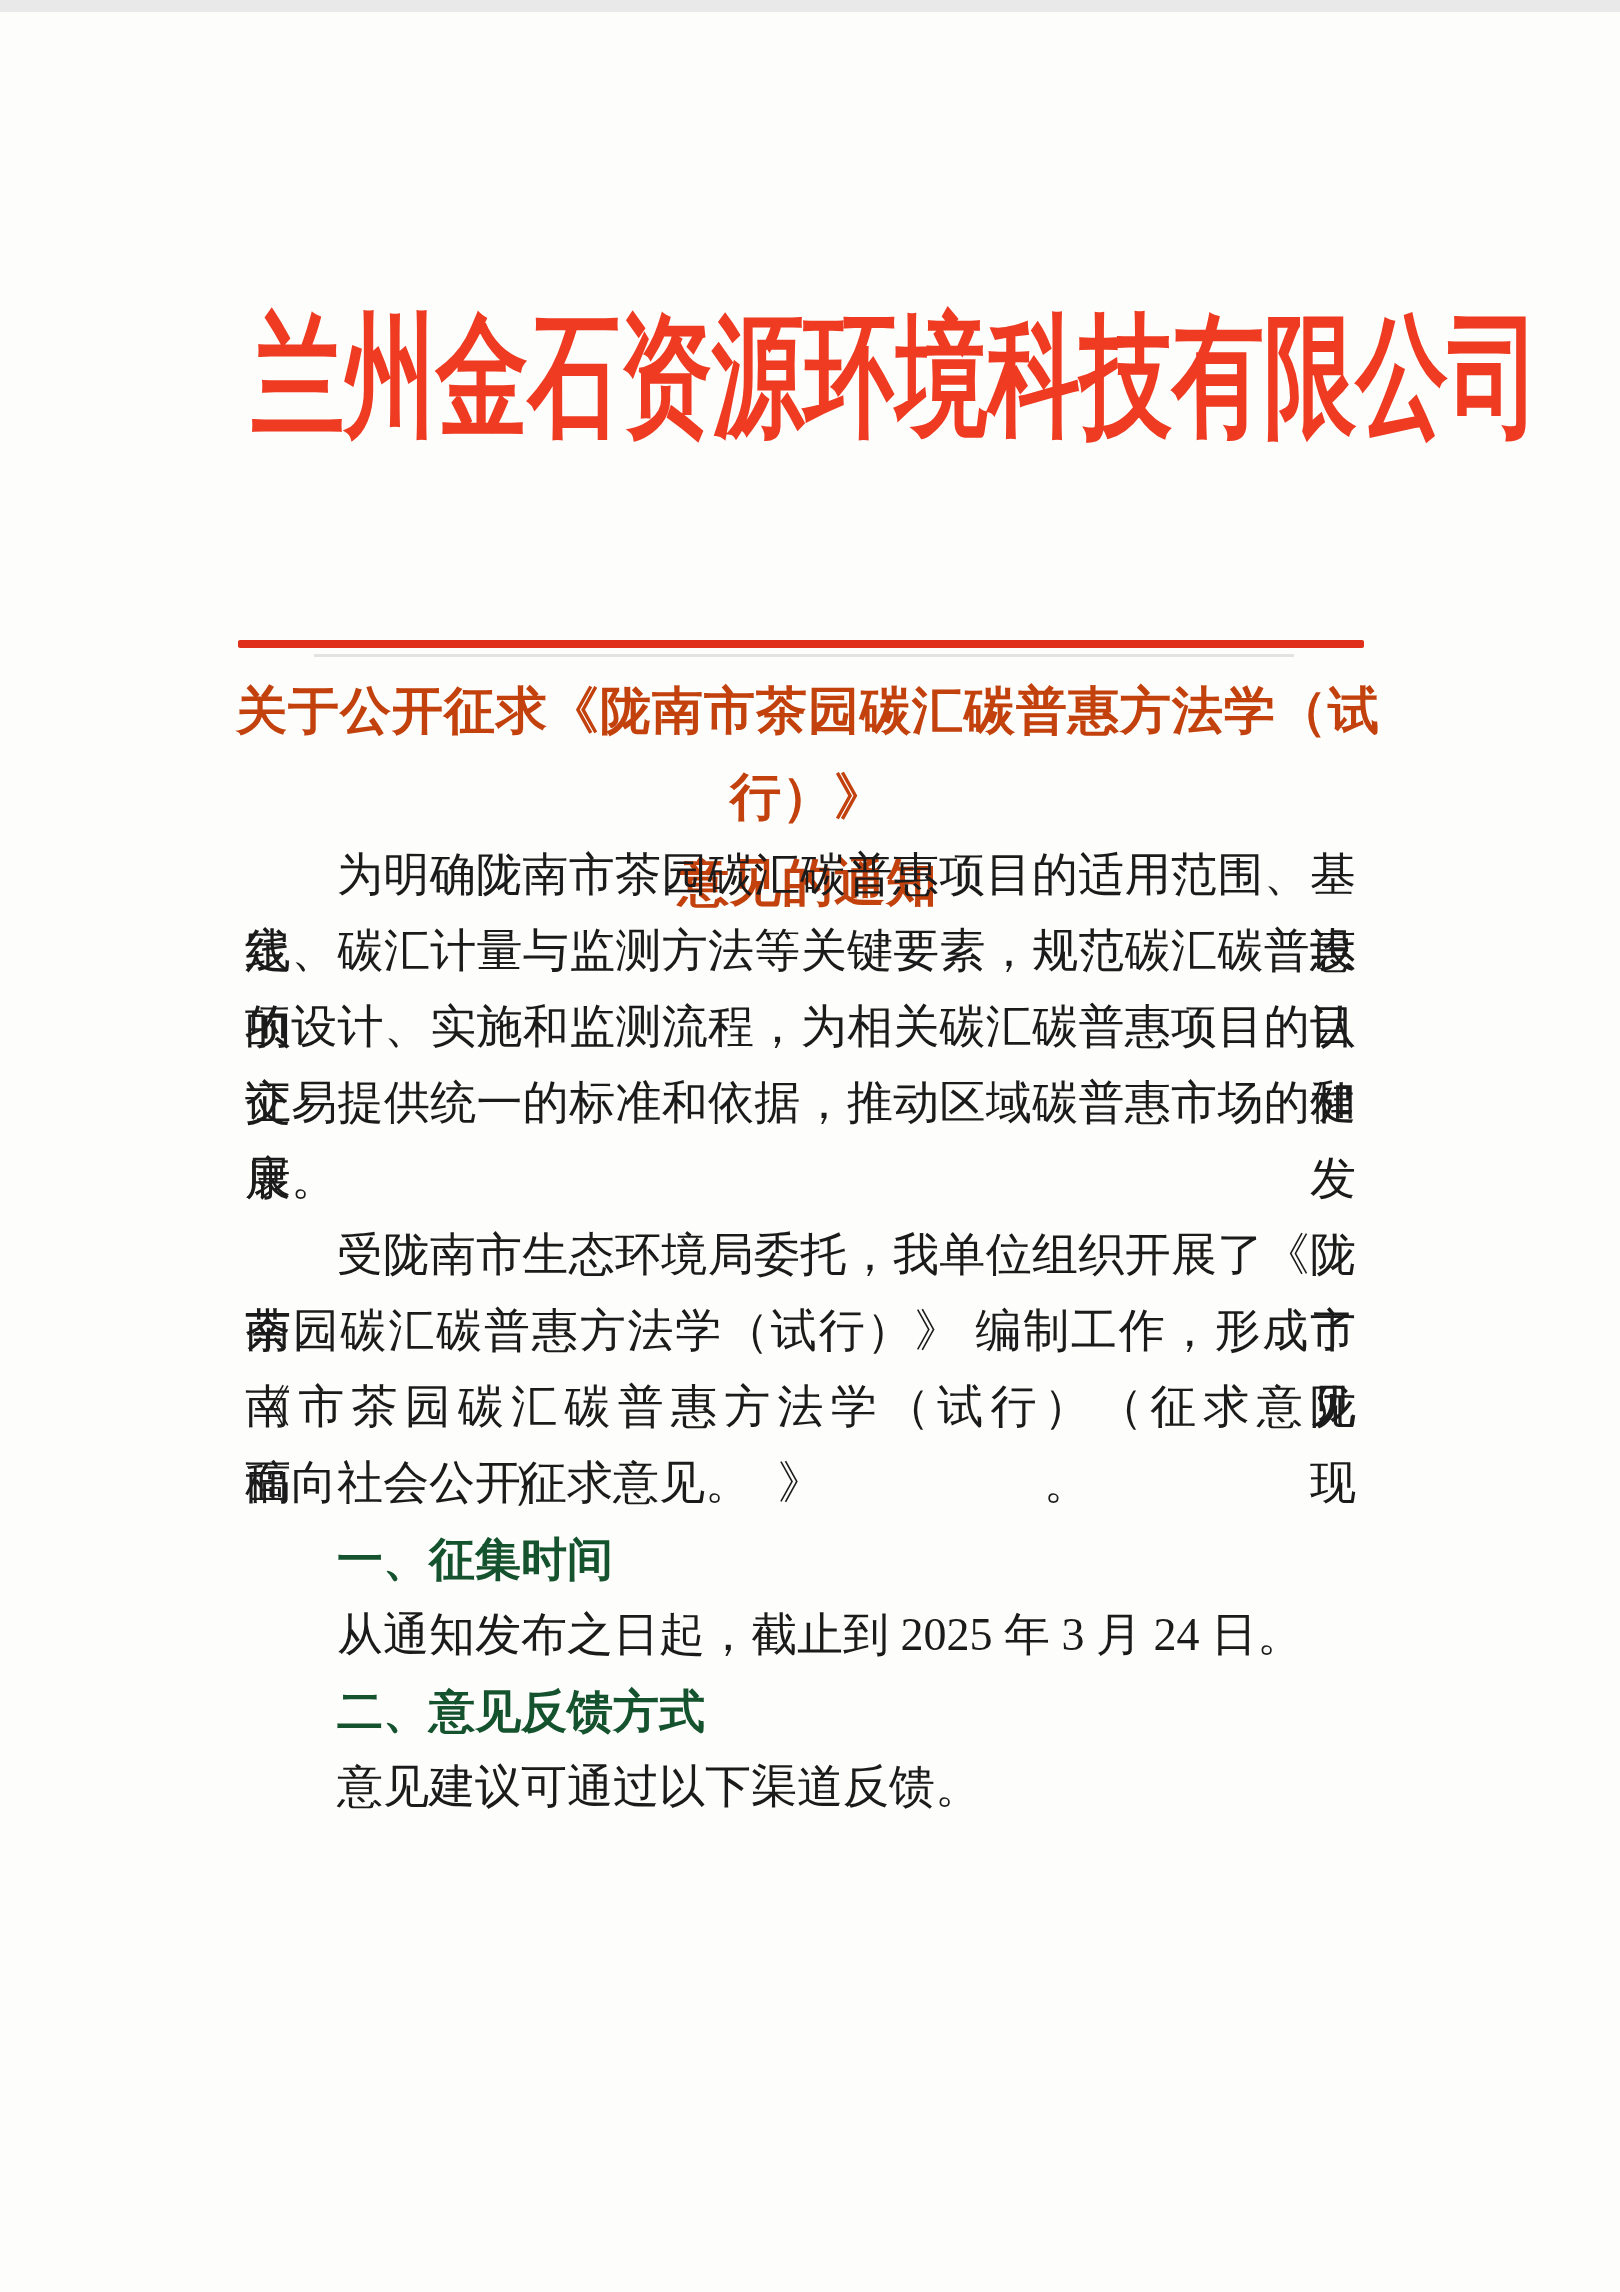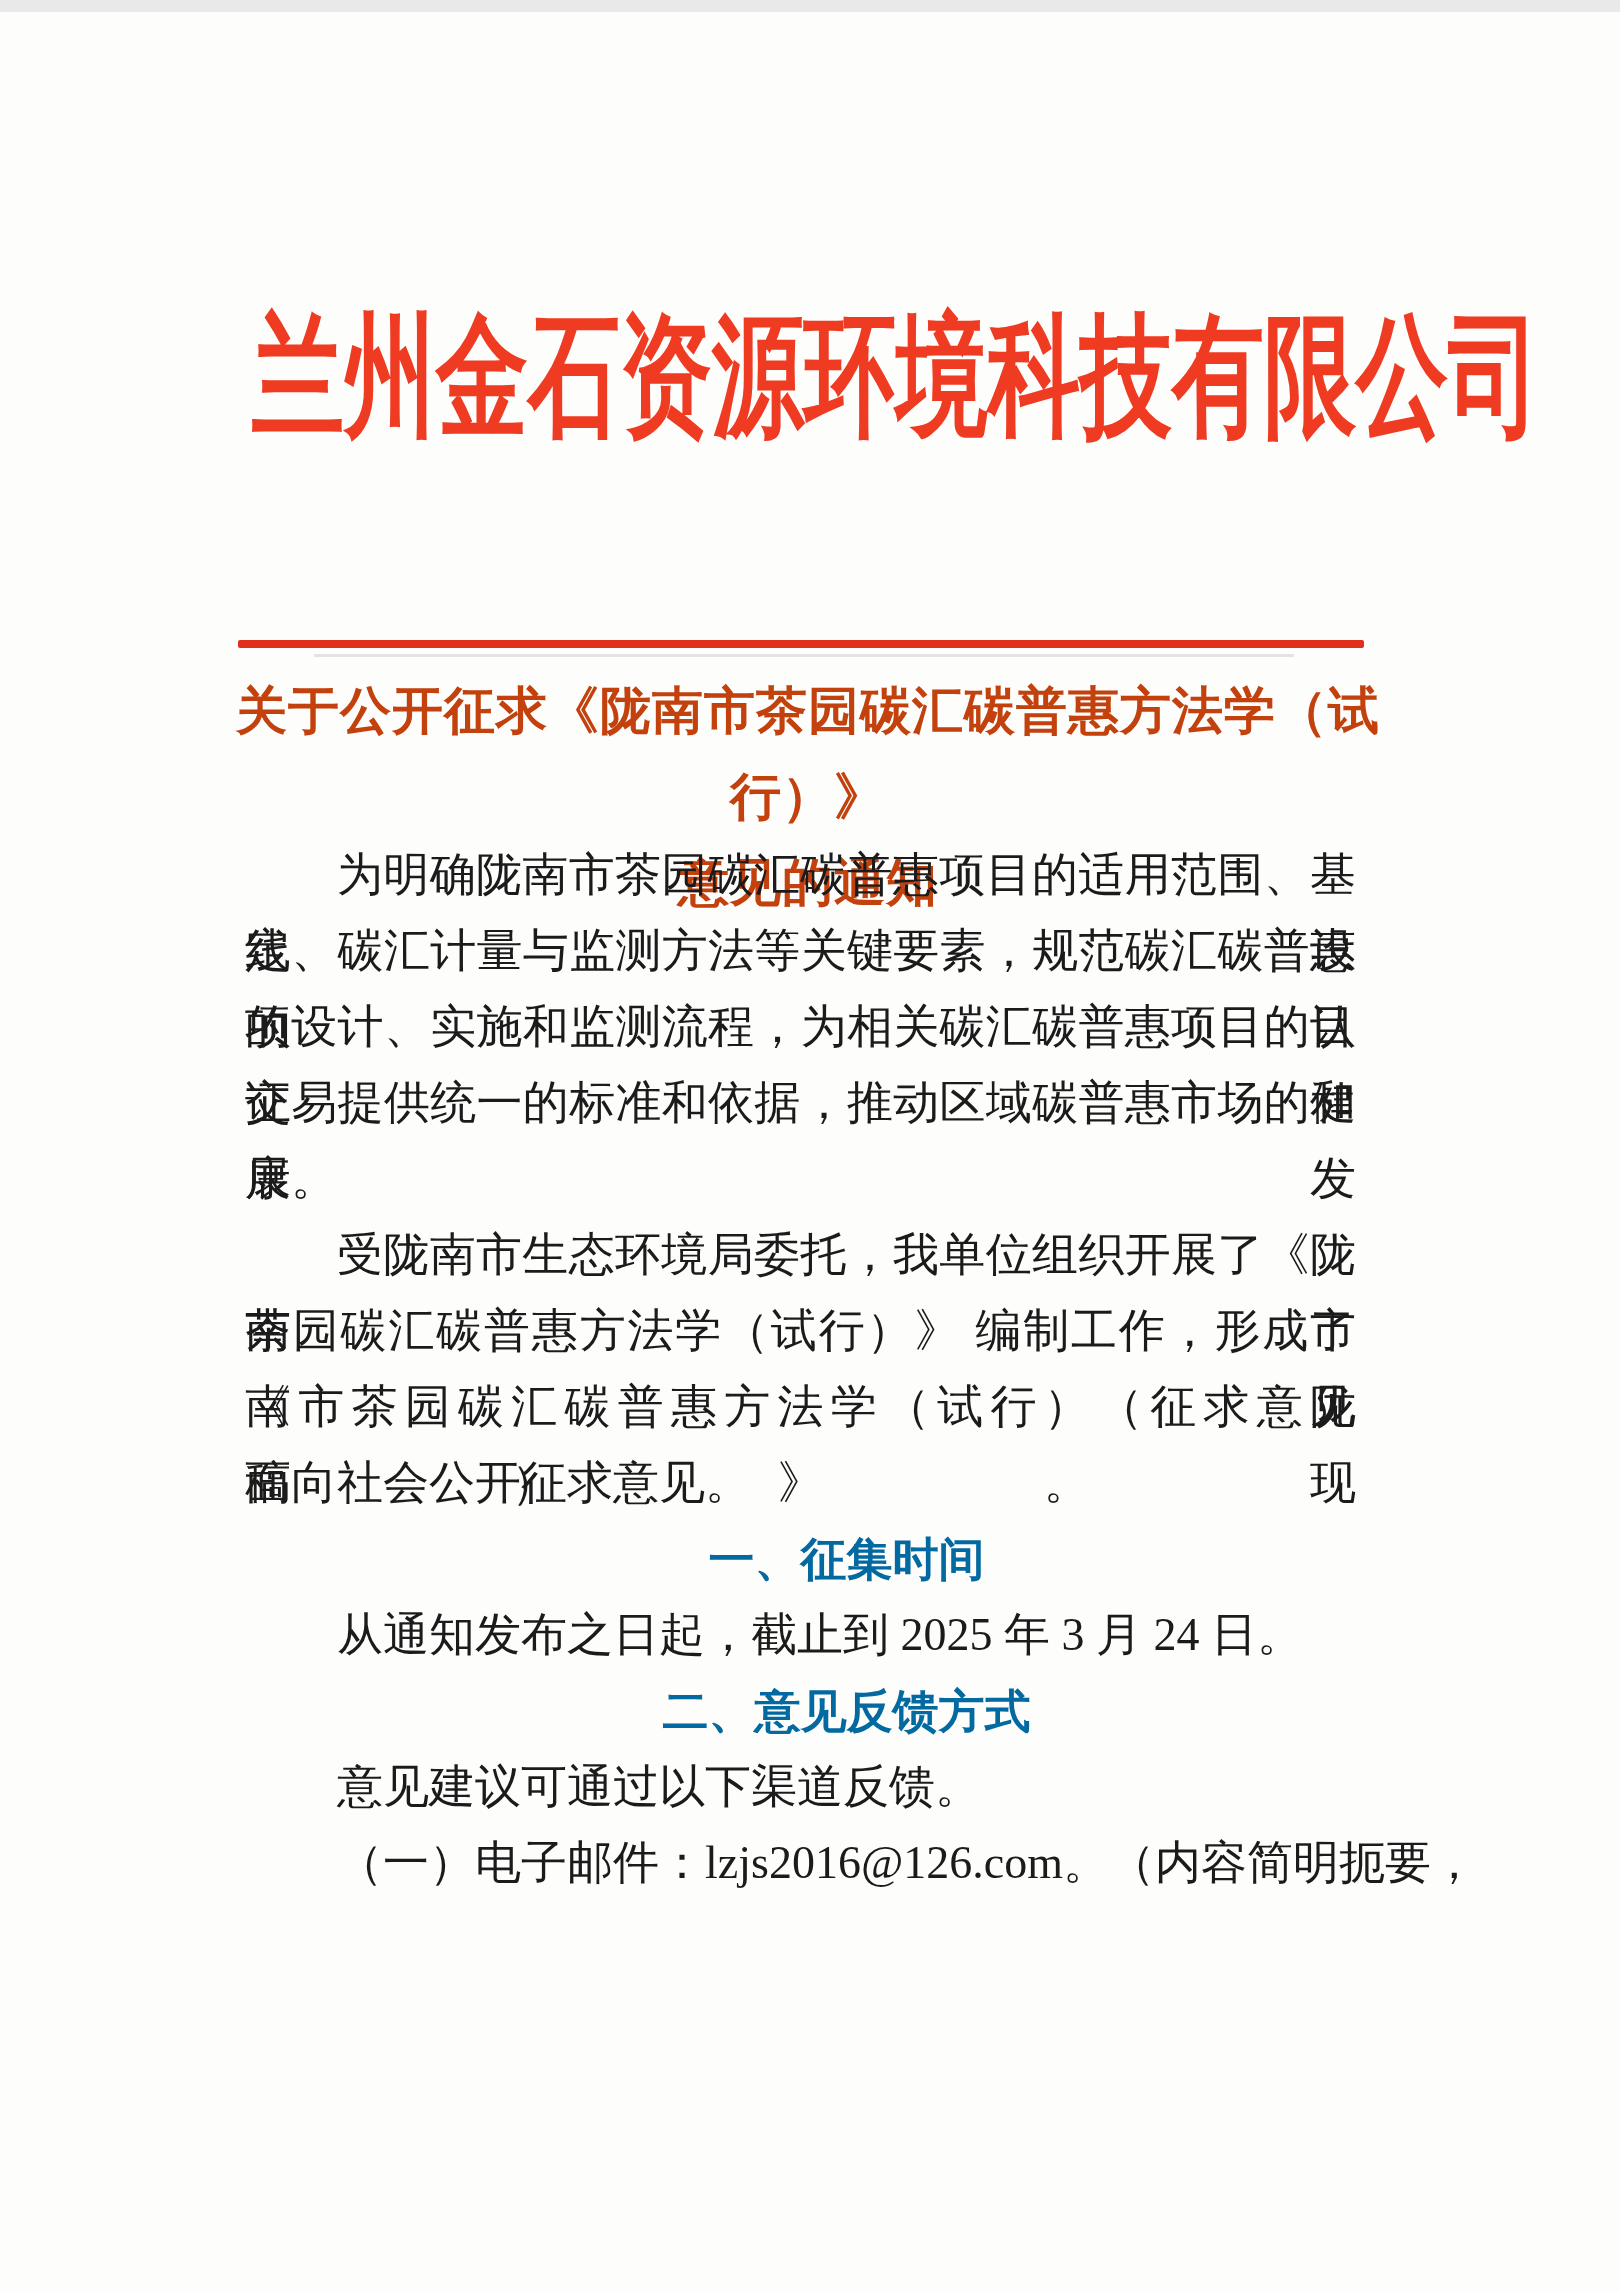--- a/index.html
+++ b/index.html
@@ -87,22 +87,21 @@
   .j {
     text-align: justify;
     text-align-last: justify;
     word-break: break-all;
     white-space: normal;
   }
   .indent { text-indent: 2em; }
   .heading {
     font-family: "DejaVu Sans", sans-serif;
     font-weight: bold;
-    color: #0369a1;
-    text-align: center;
+    color: #14532d;
   }
 </style>
 </head>
 <body>
 
 <div class="page">
 
   <div class="letterhead">兰州金石资源环境科技有限公司</div>
 
   <div class="red-rule"></div>
@@ -123,17 +122,16 @@
     <div class="line j indent">受陇南市生态环境局委托，我单位组织开展了《陇南市</div>
     <div class="line j">茶园碳汇碳普惠方法学（试行）》 编制工作，形成了《陇</div>
     <div class="line j">南市茶园碳汇碳普惠方法学（试行）（征求意见稿）》。现</div>
     <div class="line">面向社会公开征求意见。</div>
 
     <div class="line heading indent">一、征集时间</div>
     <div class="line indent">从通知发布之日起，截止到 2025 年 3 月 24 日。</div>
 
     <div class="line heading indent">二、意见反馈方式</div>
     <div class="line indent">意见建议可通过以下渠道反馈。</div>
-    <div class="line indent">（一）电子邮件：lzjs2016@126.com。（内容简明扼要，</div>
   </div>
 
 </div>
 
 
 </body></html>

